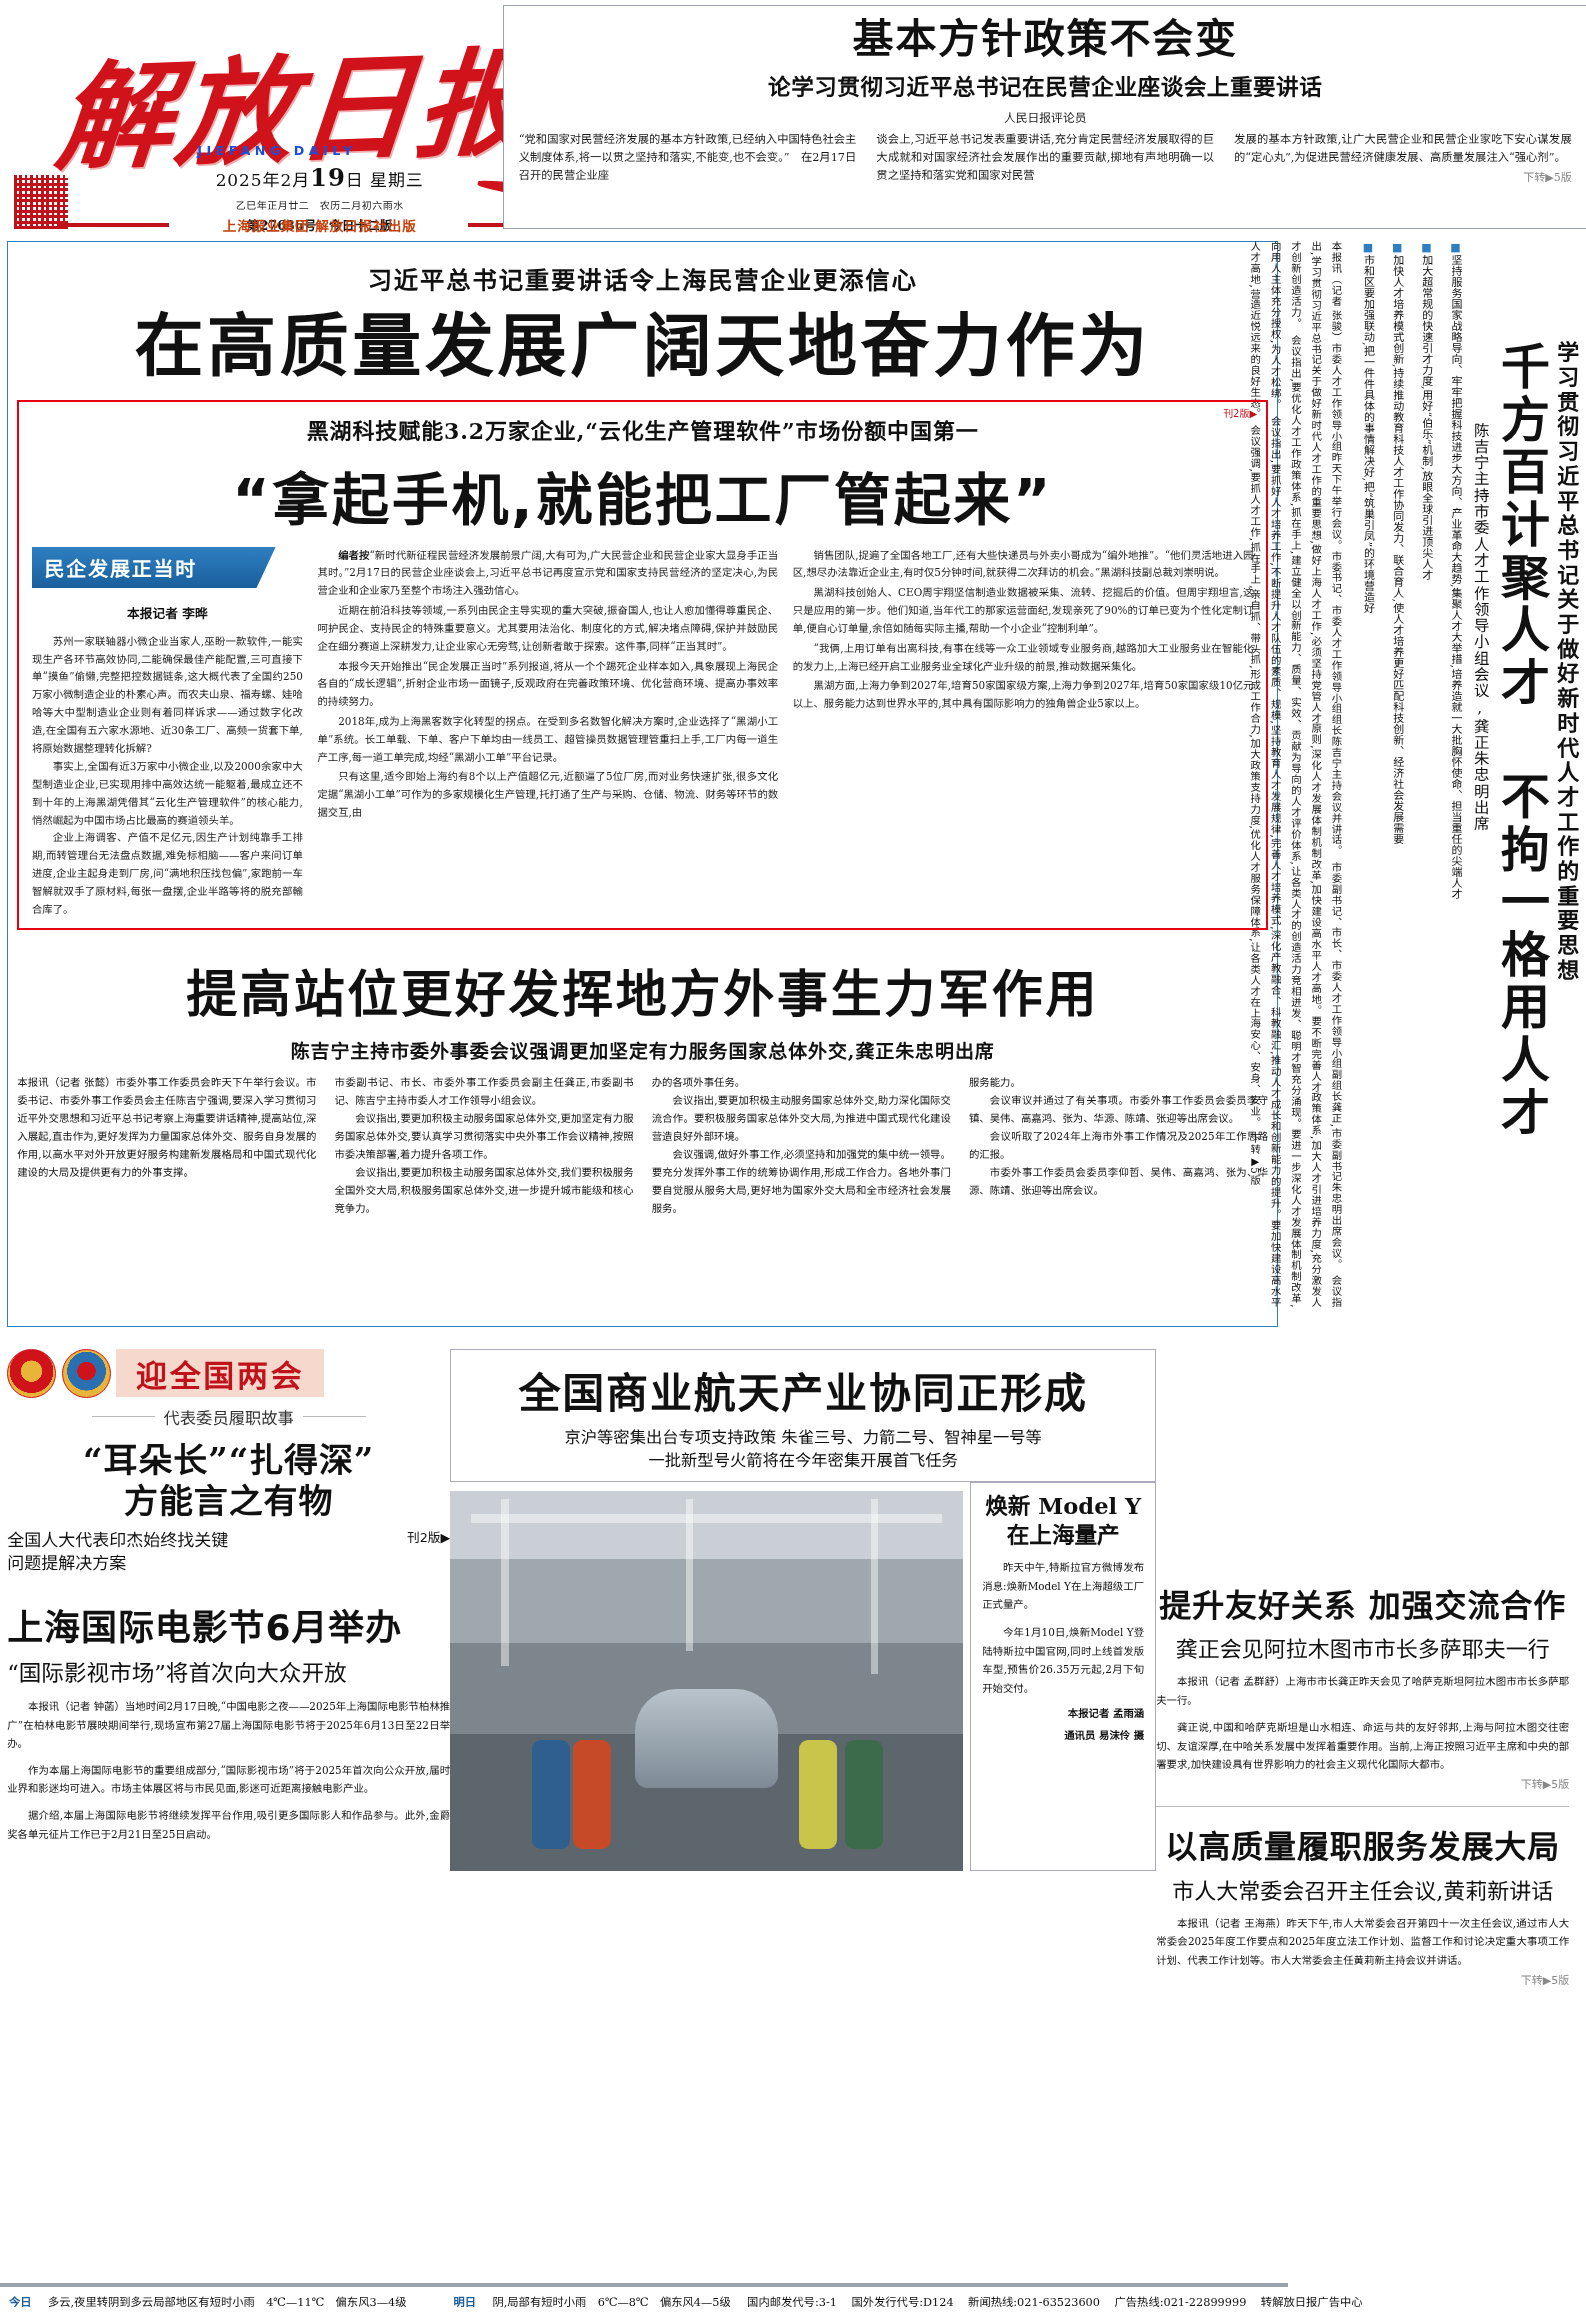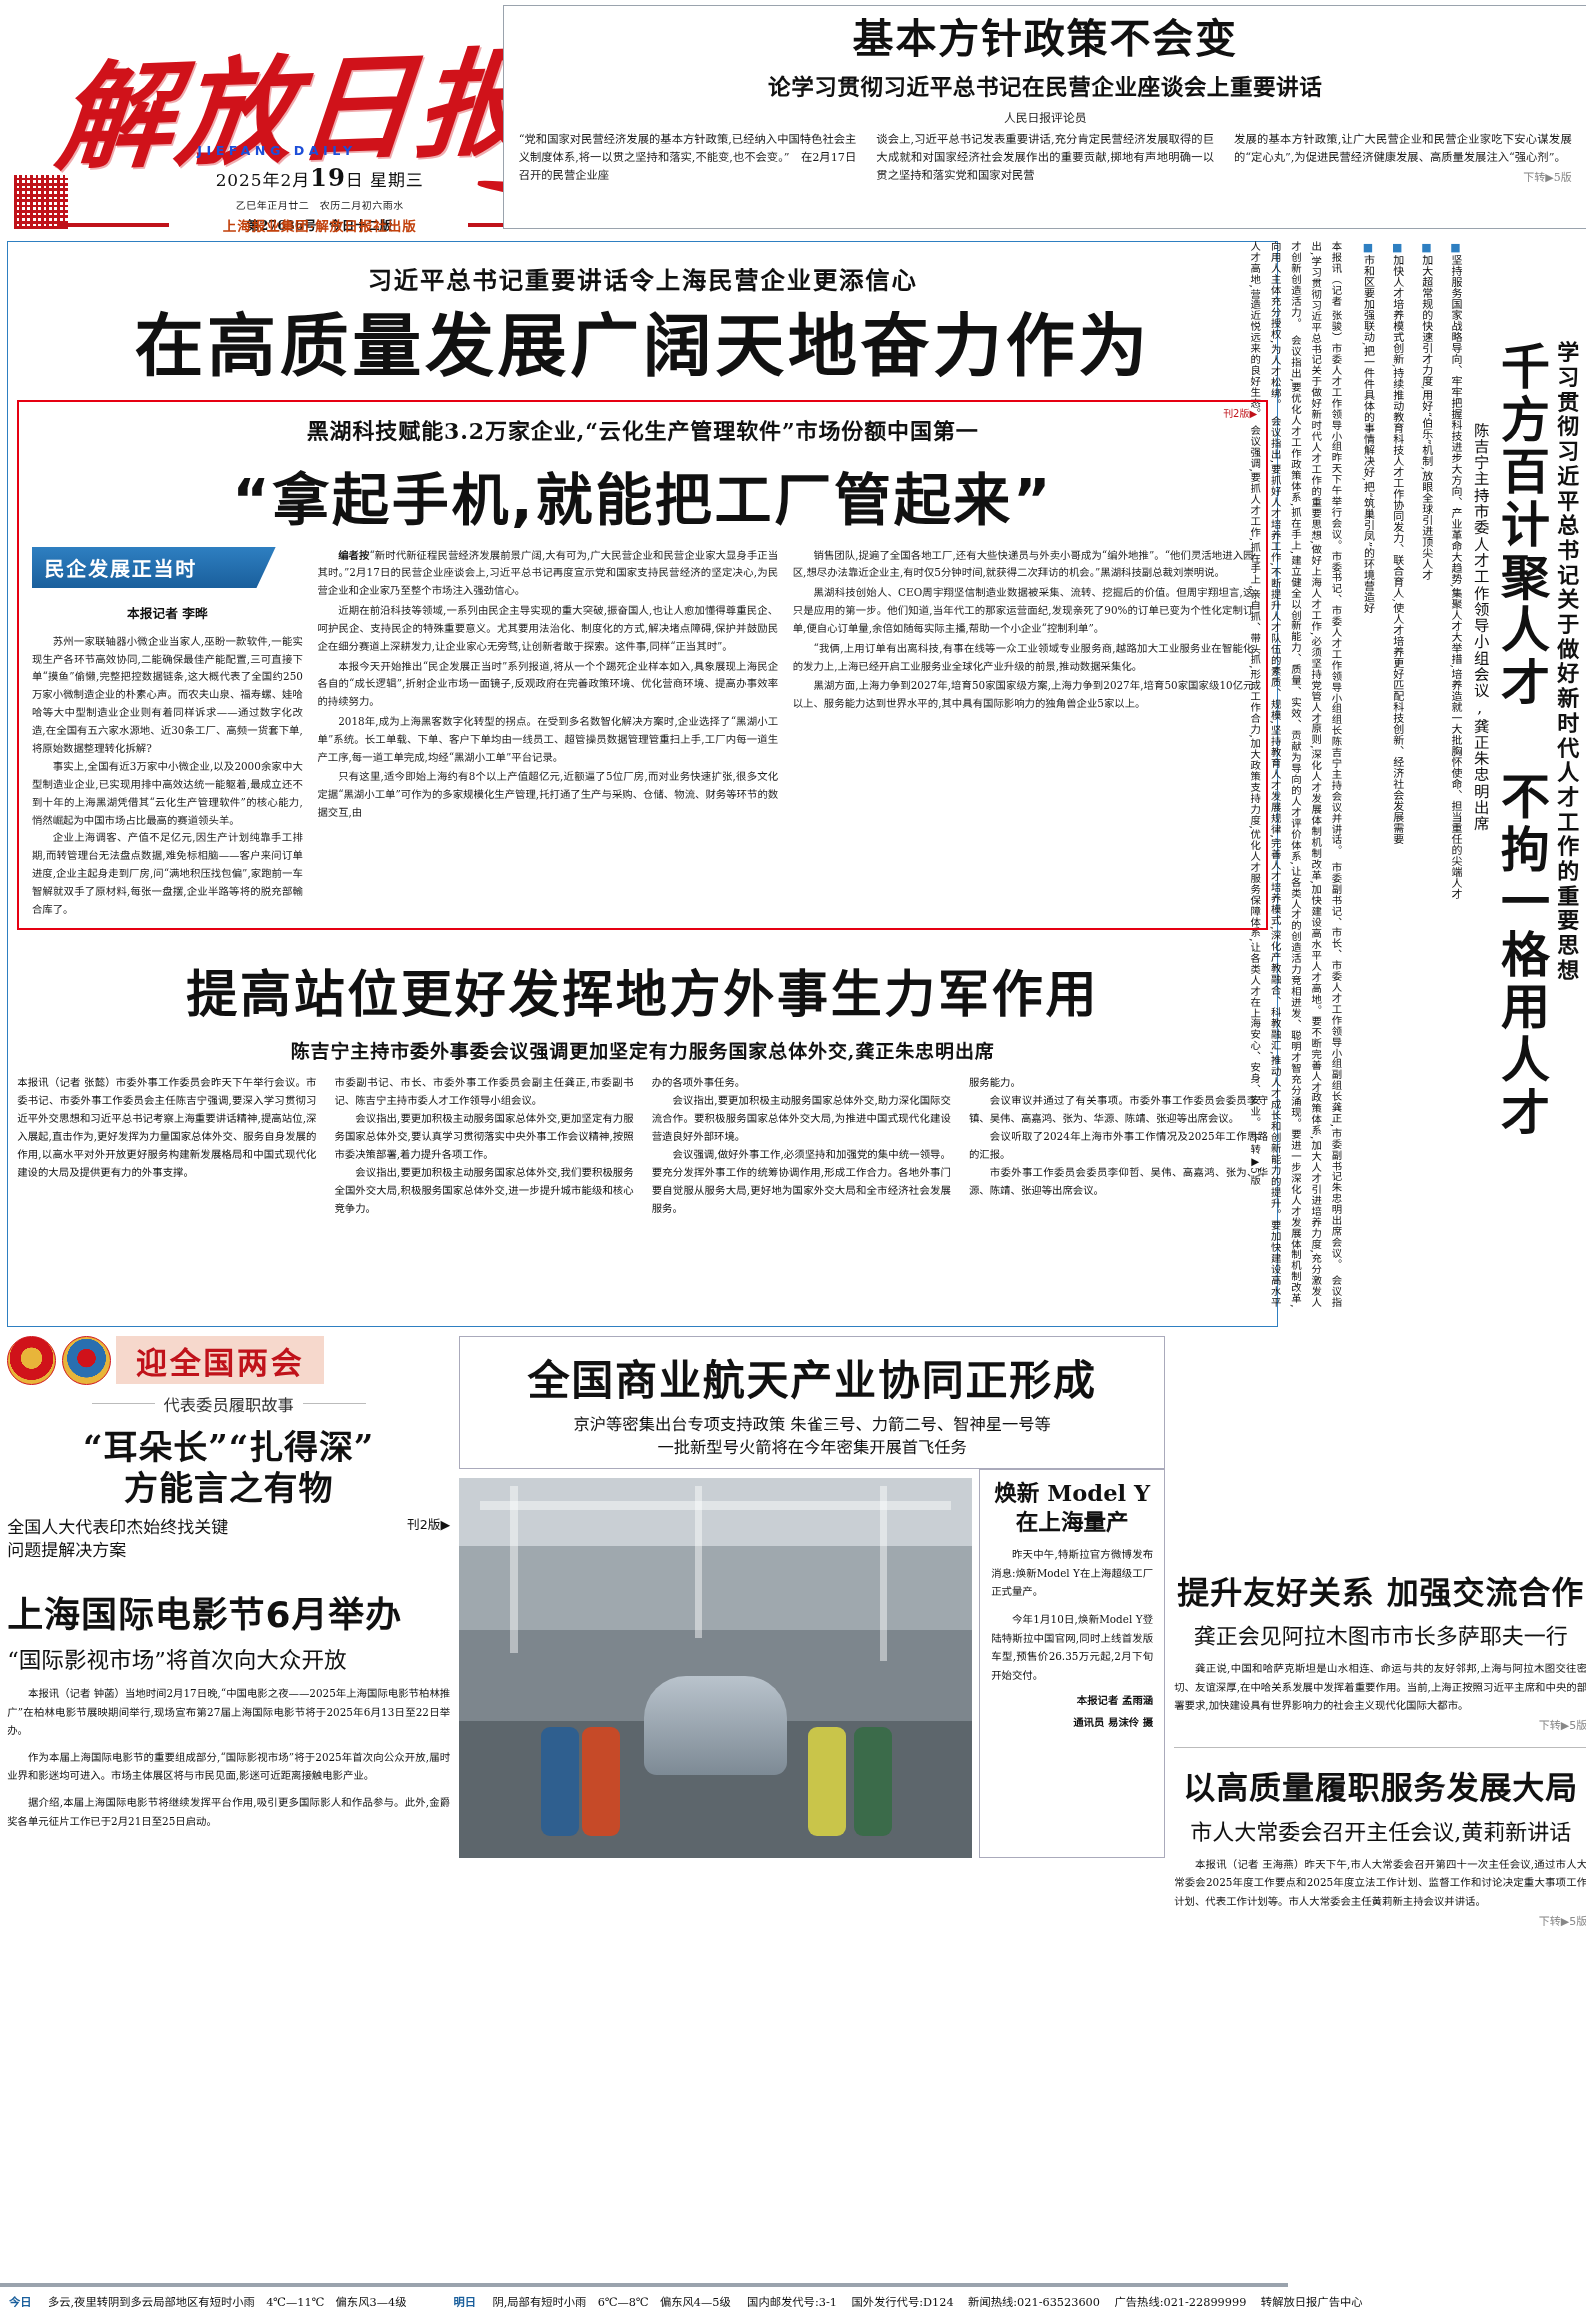--- a/index.html
+++ b/index.html
@@ -138,21 +138,21 @@
      width: 38px; padding-top: 181px; }
   .v-body { writing-mode: vertical-rl; font-size: 10.4px; line-height: 1.95; letter-spacing: 0.5px;
      font-family: "DejaVu Serif","Liberation Serif",serif; flex: 1; max-height: 1067px;
      text-align: justify; }
   .v-bullets { writing-mode: vertical-rl; font-size: 11px; line-height: 2.0; width: 116px;
      font-family: "DejaVu Serif","Liberation Serif",serif; }
   .v-bullets .bl { margin-left: 7.2px; }
   .v-bullets .sq { color: #2e7fc1; }
 
   
-  .bottom { display: flex; gap: 9px; margin-top: 9px; height: 633px; }
+  .bottom { display: flex; margin-top: 22px; height: 633px; }
   .bz-left { width: 443px; flex: none; }
   .bz-mid { width: 706px; flex: none; }
   .bz-right { width: 413px; flex: none; }
 
   .lianghui-head { display: flex; align-items: center; gap: 5.4px; margin-bottom: 3.6px; }
   .emblem { width: 49px; height: 49px; border-radius: 50%; flex: none; position: relative;
      background: radial-gradient(circle at 50% 45%, #e8b53a 0 30%, #d0121a 31% 62%, #e8b53a 63% 100%);
      border: 1.8px solid #d0121a; }
   .emblem2 { background: radial-gradient(circle at 50% 45%, #d0121a 0 26%, #2a6fb0 27% 55%, #e8b53a 56% 100%); }
   .lh-tag { background: #f6d8cc; color: #c0121a; font-size: 31px; font-weight: 700;
@@ -384,20 +384,21 @@
           <div class="my-by">本报记者 孟雨涵</div>
           <div class="my-by">通讯员 易沫伶 摄</div>
         </div>
       </div>
     </div>
 
     <div class="bz-right">
       <div style="height:231px;"></div>
       <div class="rz-h">提升友好关系  加强交流合作</div>
       <div class="rz-s">龚正会见阿拉木图市市长多萨耶夫一行</div>
+      <p class="rz-p lede">本报讯（记者 孟群舒）上海市市长龚正昨天会见了哈萨克斯坦阿拉木图市市长多萨耶夫一行。</p>
       <p class="rz-p">龚正说,中国和哈萨克斯坦是山水相连、命运与共的友好邻邦,上海与阿拉木图交往密切、友谊深厚,在中哈关系发展中发挥着重要作用。当前,上海正按照习近平主席和中央的部署要求,加快建设具有世界影响力的社会主义现代化国际大都市。</p>
       <div class="jump">下转▶5版</div>
       <div class="hr-thin"></div>
       <div class="rz-h">以高质量履职服务发展大局</div>
       <div class="rz-s">市人大常委会召开主任会议,黄莉新讲话</div>
       <p class="rz-p lede">本报讯（记者 王海燕）昨天下午,市人大常委会召开第四十一次主任会议,通过市人大常委会2025年度工作要点和2025年度立法工作计划、监督工作和讨论决定重大事项工作计划、代表工作计划等。市人大常委会主任黄莉新主持会议并讲话。</p>
       <div class="jump">下转▶5版</div>
     </div>
   </div>
 

